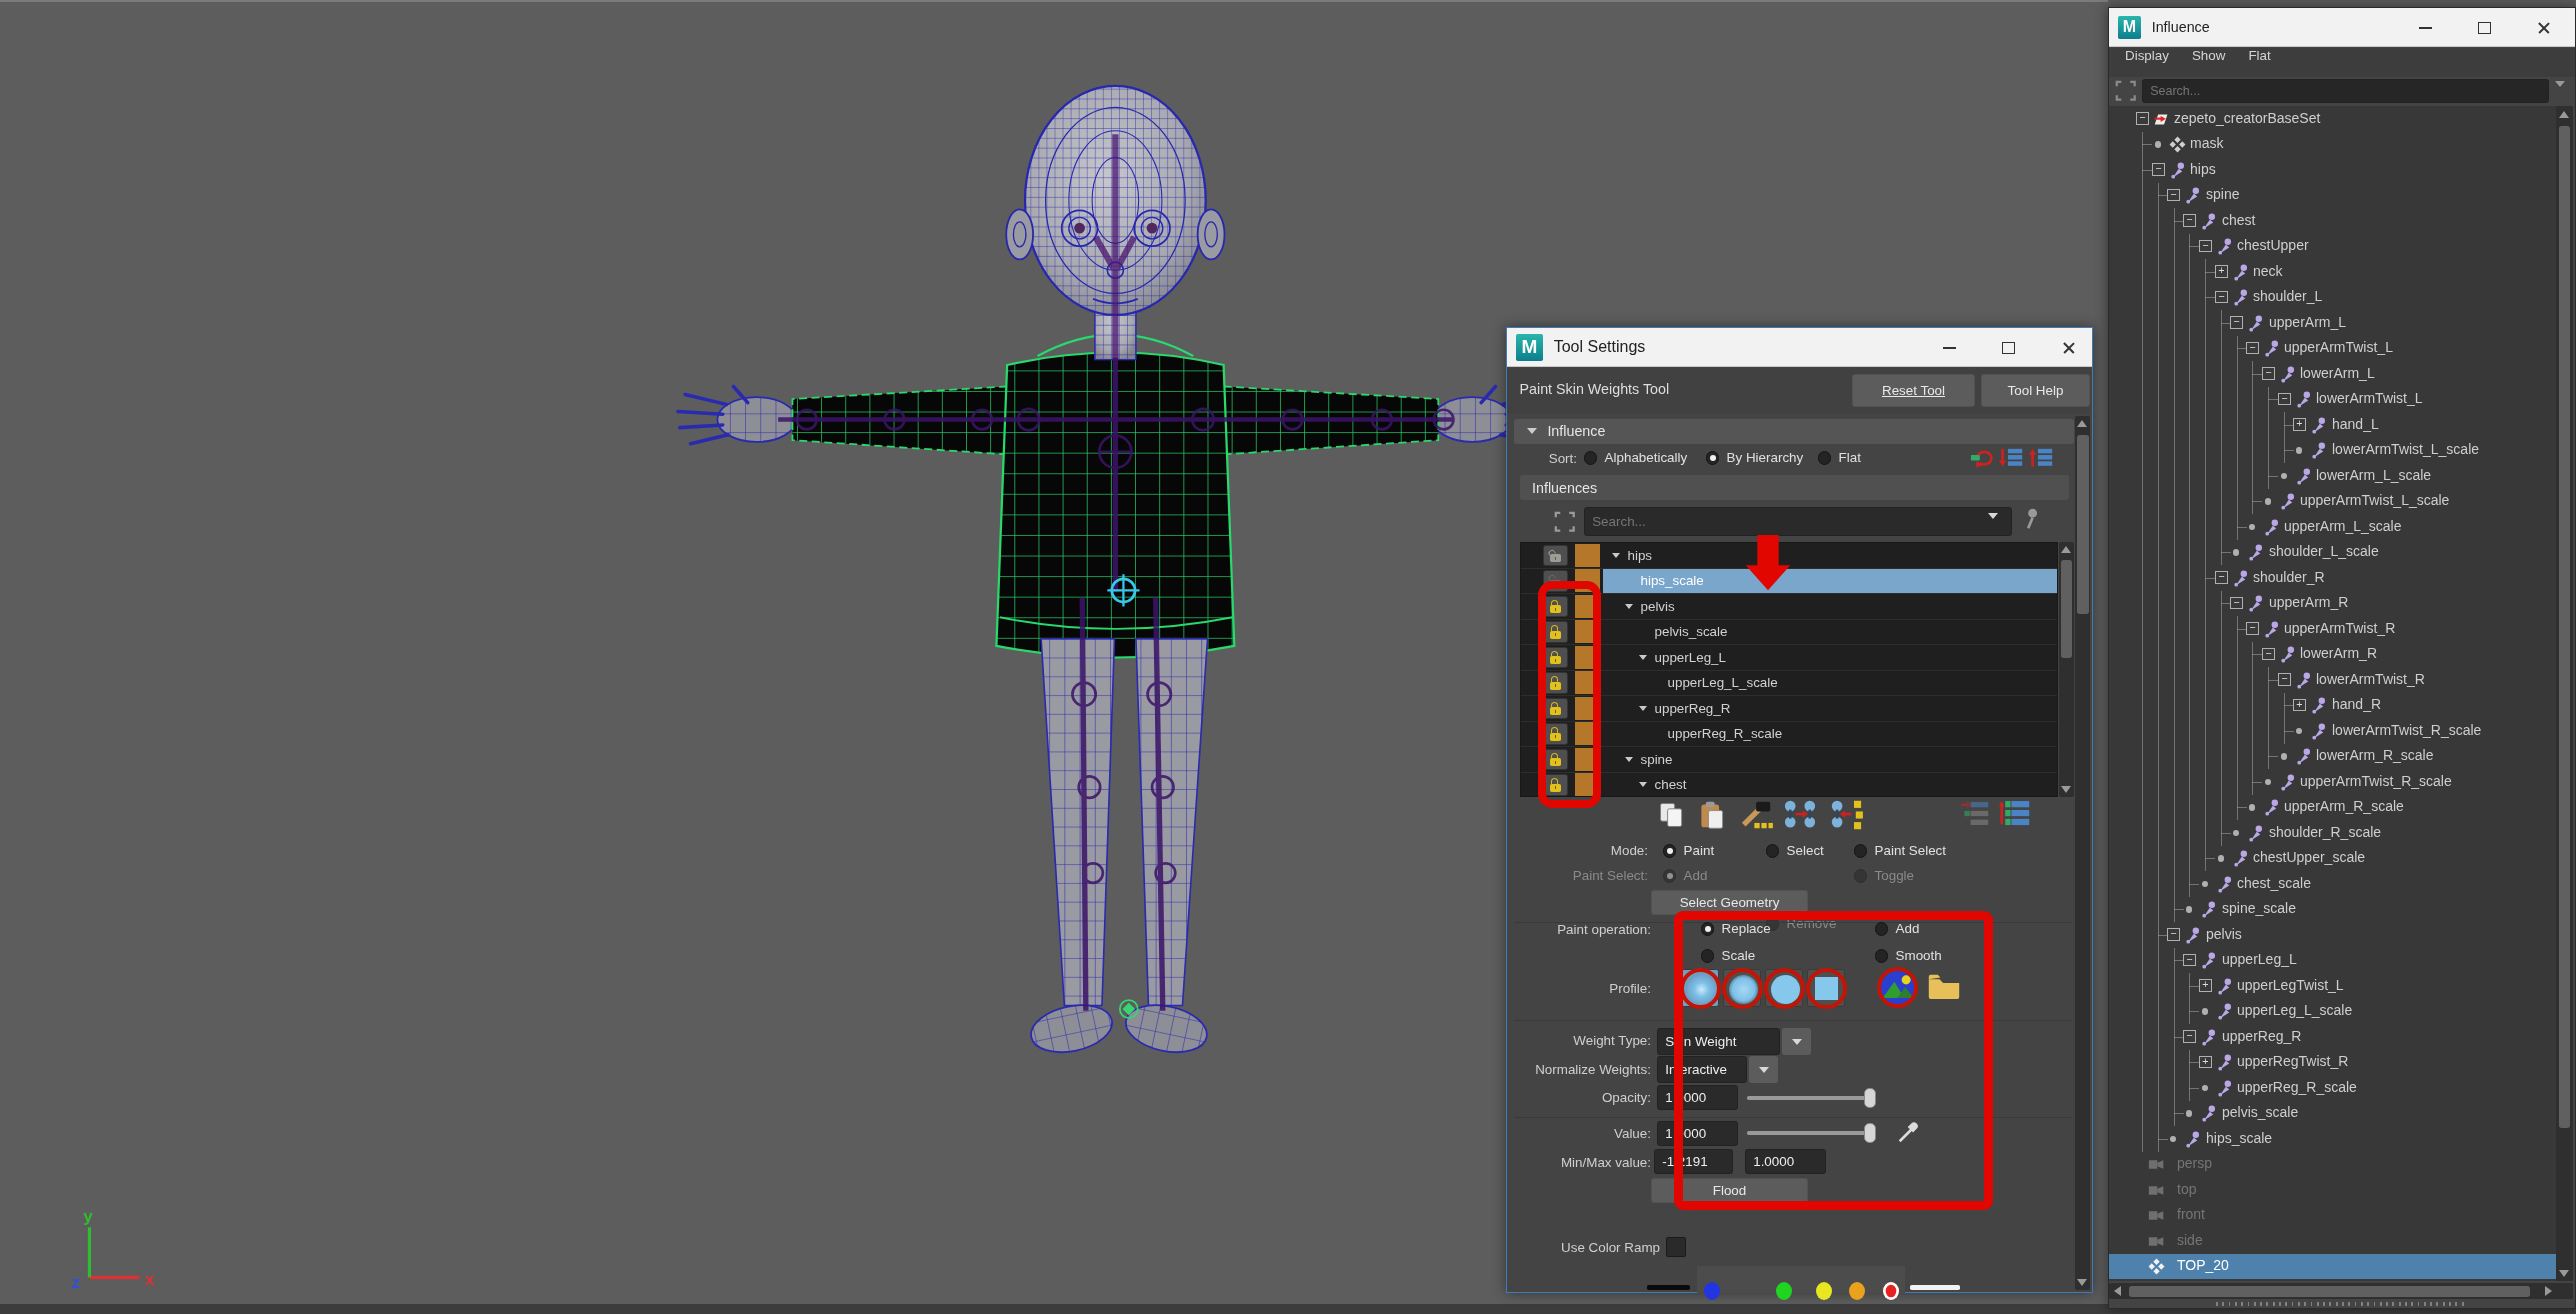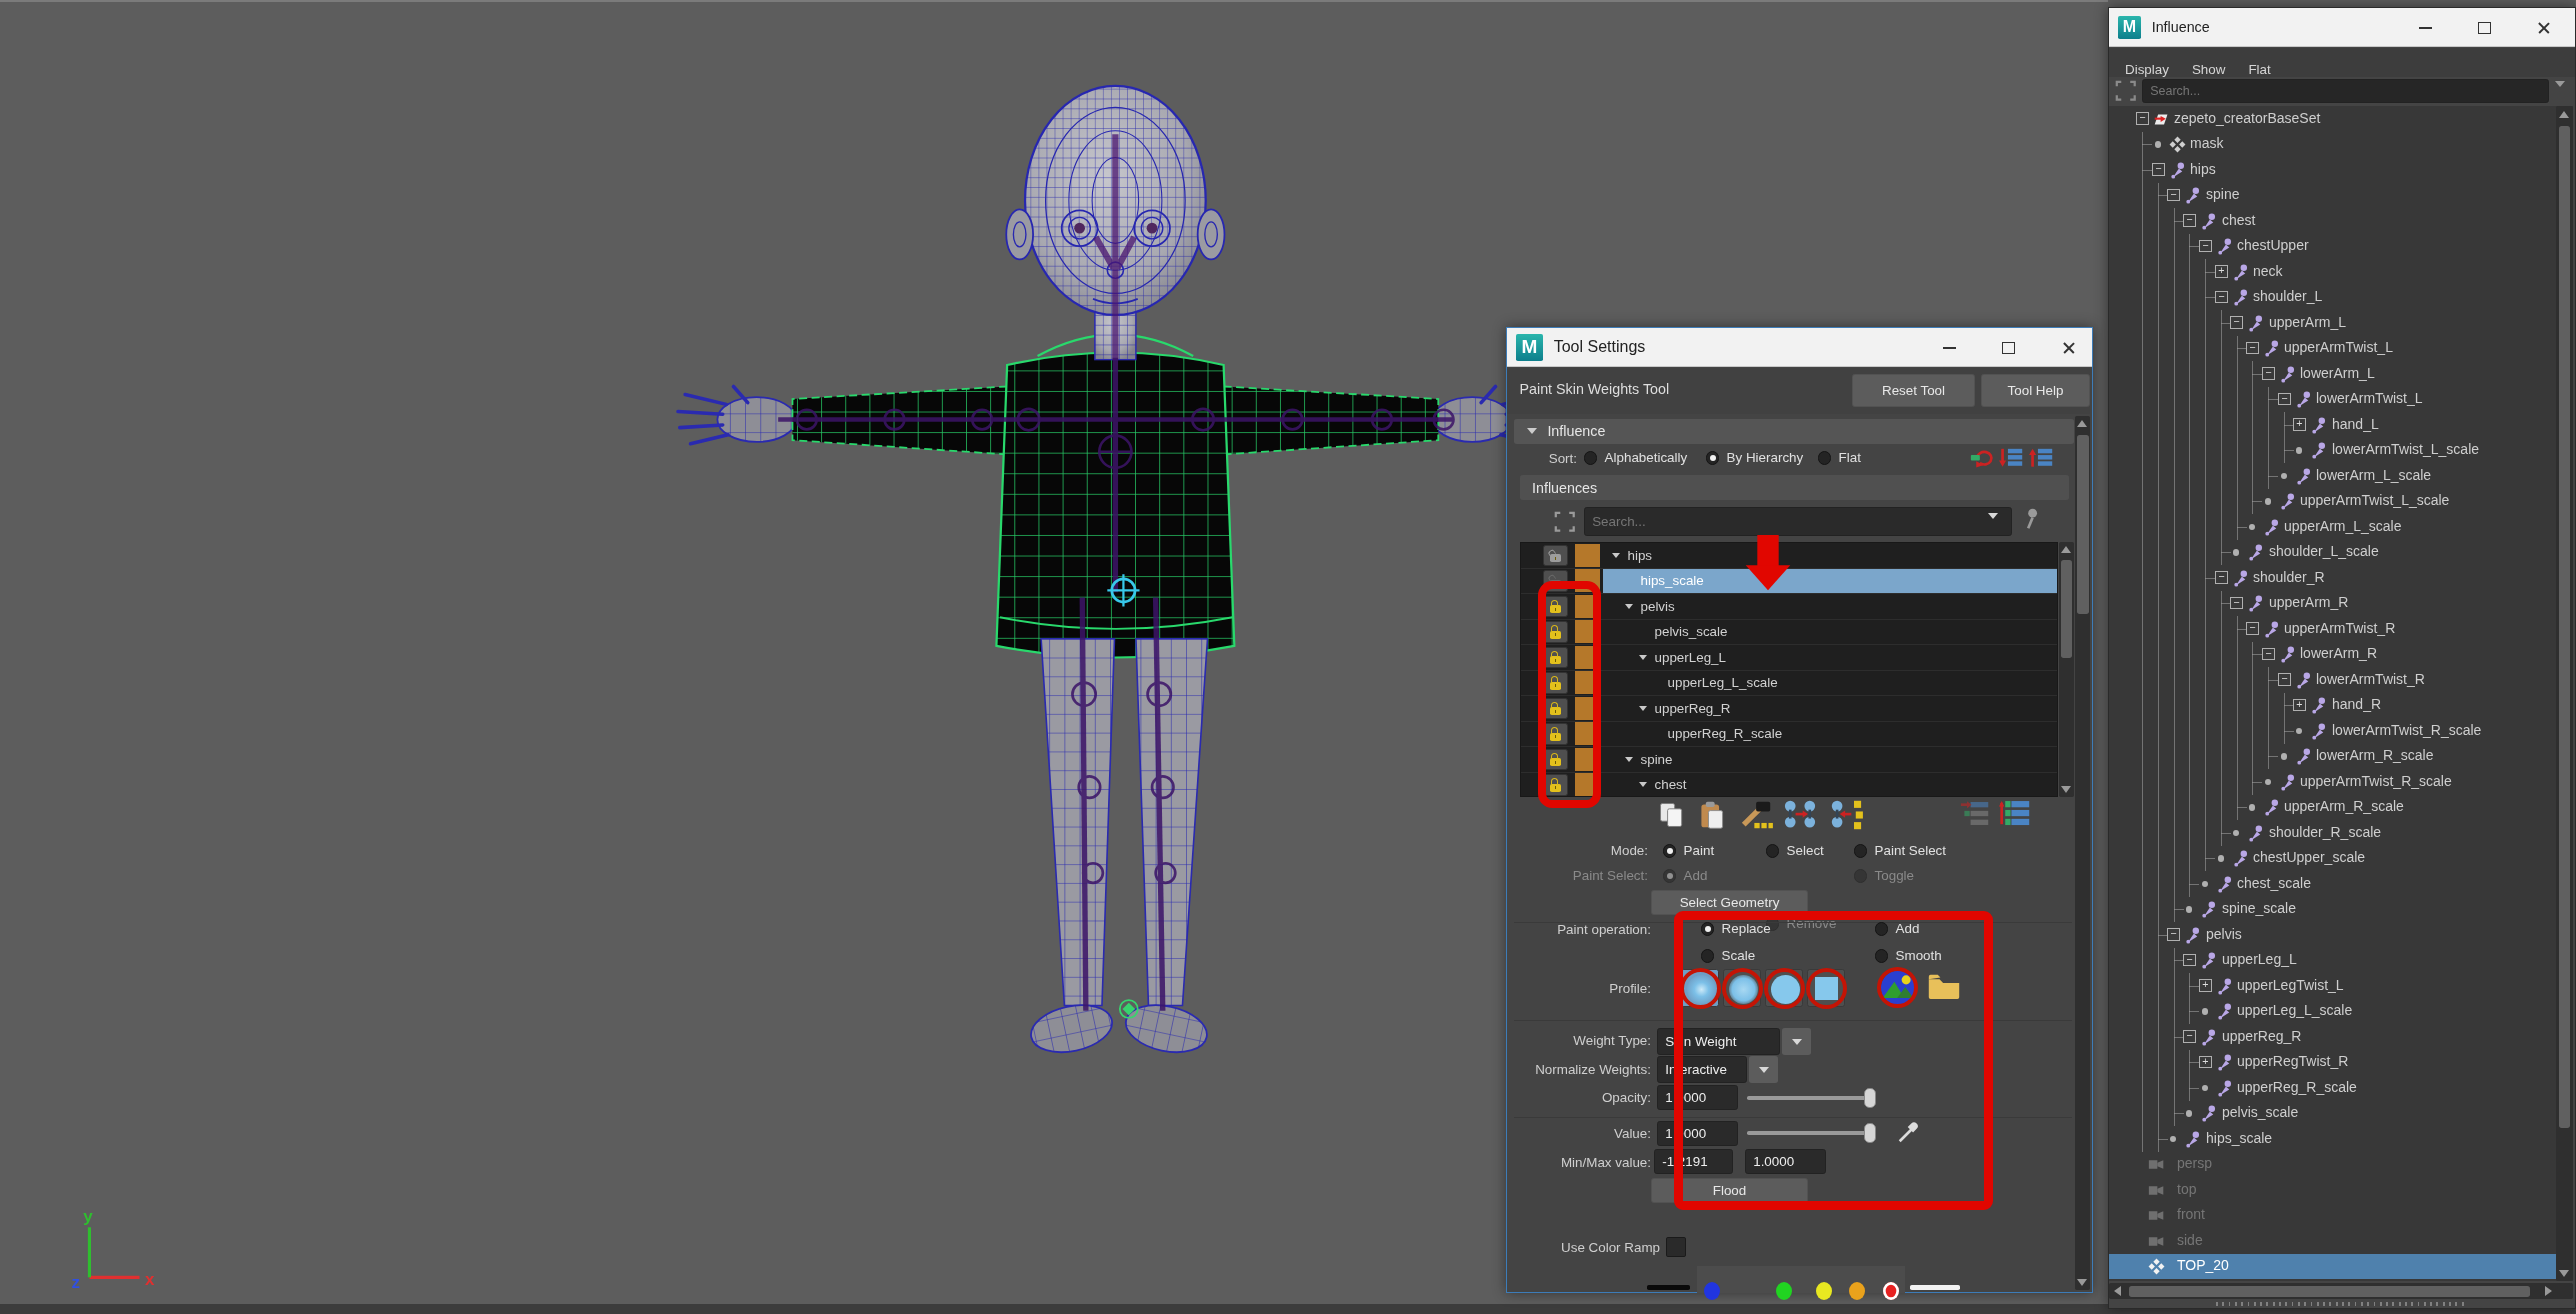--- a/index.html
+++ b/index.html
@@ -79,21 +79,21 @@
   .b-gauss{background:radial-gradient(circle,#cdeaf8 0%,#7cc0e8 35%,rgba(124,192,232,.15) 70%,rgba(124,192,232,0) 75%);}
   .b-soft{background:radial-gradient(circle,#a8d8f2 0%,#7cc0e8 55%,rgba(124,192,232,0) 85%);}
   .b-solid{background:#86c8ec;}
   .b-square{border-radius:0 !important;background:#86c8ec;left:7.2px !important;top:7.2px !important;width:23px !important;height:23px !important;}
   .ring{position:absolute;left:-1.8px;top:-1.8px;width:41px;height:41px;border:4.5px solid #c41405;border-radius:50%;pointer-events:none;}
 
   .checkbox{width:19.7px;height:19.7px;background:#2a2a2a;border:0.9px solid #1a1a1a;border-radius:1.8px;cursor:pointer;}
   .rampdot{position:absolute;top:-7.2px;width:16px;height:18px;border-radius:50%;}
 
   
-  #ol-menubar{position:absolute;left:0;top:40px;right:0;height:29px;background:#3d3d3d;display:flex;align-items:flex-end;}
+  #ol-menubar{position:absolute;left:0;top:40px;right:0;height:29px;background:#3d3d3d;display:flex;align-items:flex-start;}
   .menuitem{font-size:13.4px;color:#d6d6d6;margin-right:23px;cursor:pointer;}
   #ol-tree{position:absolute;left:0;top:98px;width:464px;height:1175px;background:#383838;overflow:hidden;}
   .orow{position:relative;height:25.5px;font-size:14px;color:#cfcfcf;cursor:pointer;white-space:nowrap;}
   .orow.osel{background:#4f81ad;color:#fff;}
   .orow.odim{color:#757575;}
   .orow .g{position:absolute;top:0;bottom:0;width:0.9px;background:rgba(165,165,165,.55);}
   .orow .h{position:absolute;top:12.5px;height:0.9px;background:rgba(165,165,165,.55);}
   .orow .box{position:absolute;top:6.3px;width:12.5px;height:12.5px;border:0.9px solid #b0b0b0;background:#3a3a3a;color:#ddd;
              font-size:10.7px;line-height:9.8px;text-align:center;}
   .orow .dotm{position:absolute;top:9.8px;width:6.3px;height:6.3px;border-radius:50%;background:#b0b0b0;}
@@ -273,21 +273,21 @@
       <span class="wbtn wmax" style="left:487px">
           <i></i>
         </span>
       <span class="wbtn wclose" style="left:547px">
           <i></i>
         </span>
     </div>
 
     <div class="abs" style="left:0;top:40px;width:583px;height:46px;background:#414141;">
       <span class="abs" style="left:12.5px;top:12.5px;font-size:14.3px;color:#dedede;">Paint Skin Weights Tool</span>
-      <div class="btn abs" style="left:345px;top:6.3px;width:123px;height:33px;">Reset Tool</div>
+      <div class="btn abs" style="left:345px;top:6.3px;width:123px;height:33px;text-decoration:underline;">Reset Tool</div>
       <div class="btn abs" style="left:474px;top:6.3px;width:109px;height:33px;">Tool Help</div>
     </div>
 
     <div id="ts-content">
 
       <div class="sb-v" style="right:1.8px;top:1.8px;width:15px;bottom:1.8px;">
         <i class="arr up" style="left:1.8px;top:4.5px;"></i>
         <div class="sb-thumb" style="left:1.8px;top:19.7px;width:11.6px;height:179px;"></div>
         <i class="arr dn" style="left:1.8px;bottom:4.5px;"></i>
       </div>

